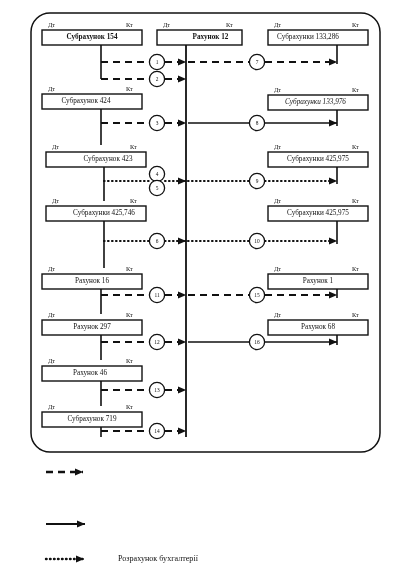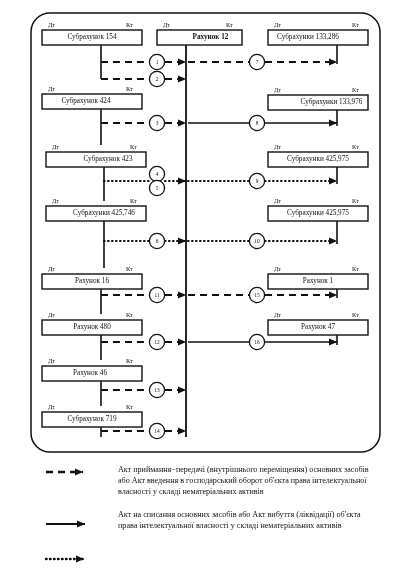--- a/index.html
+++ b/index.html
@@ -163,57 +163,57 @@
       </g>
 
     <g>
       <line x1="46" y1="472" x2="83" y2="472" stroke="#111" stroke-width="2.4" stroke-dasharray="7,5" marker-end="url(#ahb)"></line>
       <line x1="46" y1="524" x2="85" y2="524" stroke="#111" stroke-width="1.8" marker-end="url(#ahb)"></line>
       <line x1="46" y1="559" x2="84" y2="559" stroke="#111" stroke-width="2.4" stroke-dasharray="0.6,3.4" stroke-linecap="round" marker-end="url(#ahb)"></line>
     </g>
   </svg>
 
   <div id="text-layer">
-      <div class="box-label" style="left: 42px; top: 33.5px; width: 100px;">Субрахунок 154</div>
+      <div class="box-label" style="left: 42px; top: 33.5px; width: 100px; font-weight: bold;">Субрахунок 154</div>
       <div class="dk" style="left: 48px; top: 21px;">Дт</div>
       <div class="dk" style="left: 126px; top: 21px;">Кт</div>
       <div class="box-label bold" style="left: 157px; top: 33.5px; width: 107px;">Рахунок 12</div>
       <div class="dk" style="left: 163px; top: 21px;">Дт</div>
       <div class="dk" style="left: 226px; top: 21px;">Кт</div>
       <div class="box-label" style="left: 268px; top: 33.5px; width: 80px;">Субрахунки 133,286</div>
       <div class="dk" style="left: 274px; top: 21px;">Дт</div>
       <div class="dk" style="left: 352px; top: 21px;">Кт</div>
       <div class="box-label" style="left: 42px; top: 97.5px; width: 88px;">Субрахунок 424</div>
       <div class="dk" style="left: 48px; top: 85px;">Дт</div>
       <div class="dk" style="left: 126px; top: 85px;">Кт</div>
-      <div class="box-label" style="left: 284px; top: 98.5px; width: 95px;">Субрахунки 133,976</div>
+      <div class="box-label" style="left: 268px; top: 98.5px; width: 95px; font-style: italic;">Субрахунки 133,976</div>
       <div class="dk" style="left: 274px; top: 86px;">Дт</div>
       <div class="dk" style="left: 352px; top: 86px;">Кт</div>
       <div class="box-label" style="left: 46px; top: 155.5px; width: 100px; margin-left: 12px;">Субрахунок 423</div>
       <div class="dk" style="left: 52px; top: 143px;">Дт</div>
       <div class="dk" style="left: 130px; top: 143px;">Кт</div>
       <div class="box-label" style="left: 268px; top: 155.5px; width: 100px;">Субрахунки 425,975</div>
       <div class="dk" style="left: 274px; top: 143px;">Дт</div>
       <div class="dk" style="left: 352px; top: 143px;">Кт</div>
       <div class="box-label" style="left: 46px; top: 209.5px; width: 116px;">Субрахунки 425,746</div>
       <div class="dk" style="left: 52px; top: 197px;">Дт</div>
       <div class="dk" style="left: 130px; top: 197px;">Кт</div>
       <div class="box-label" style="left: 268px; top: 209.5px; width: 100px;">Субрахунки 425,975</div>
       <div class="dk" style="left: 274px; top: 197px;">Дт</div>
       <div class="dk" style="left: 352px; top: 197px;">Кт</div>
       <div class="box-label" style="left: 42px; top: 277.5px; width: 100px;">Рахунок 16</div>
       <div class="dk" style="left: 48px; top: 265px;">Дт</div>
       <div class="dk" style="left: 126px; top: 265px;">Кт</div>
       <div class="box-label" style="left: 268px; top: 277.5px; width: 100px;">Рахунок 1</div>
       <div class="dk" style="left: 274px; top: 265px;">Дт</div>
       <div class="dk" style="left: 352px; top: 265px;">Кт</div>
-      <div class="box-label" style="left: 42px; top: 323.5px; width: 100px;">Рахунок 480</div>
+      <div class="box-label" style="left: 42px; top: 323.5px; width: 100px;">Рахунок 297</div>
       <div class="dk" style="left: 48px; top: 311px;">Дт</div>
       <div class="dk" style="left: 126px; top: 311px;">Кт</div>
-      <div class="box-label" style="left: 268px; top: 323.5px; width: 100px;">Рахунок 47</div>
+      <div class="box-label" style="left: 268px; top: 323.5px; width: 100px;">Рахунок 68</div>
       <div class="dk" style="left: 274px; top: 311px;">Дт</div>
       <div class="dk" style="left: 352px; top: 311px;">Кт</div>
       <div class="box-label" style="left: 42px; top: 369.5px; width: 96px;">Рахунок 46</div>
       <div class="dk" style="left: 48px; top: 357px;">Дт</div>
       <div class="dk" style="left: 126px; top: 357px;">Кт</div>
       <div class="box-label" style="left: 42px; top: 415.5px; width: 100px;">Субрахунок 719</div>
       <div class="dk" style="left: 48px; top: 403px;">Дт</div>
       <div class="dk" style="left: 126px; top: 403px;">Кт</div>
       <div class="num" style="left: 147px; top: 59px; width: 20px;">1</div>
       <div class="num" style="left: 147px; top: 76px; width: 20px;">2</div>
@@ -226,16 +226,15 @@
       <div class="num" style="left: 247px; top: 178px; width: 20px;">9</div>
       <div class="num" style="left: 247px; top: 238px; width: 20px;">10</div>
       <div class="num" style="left: 147px; top: 292px; width: 20px;">11</div>
       <div class="num" style="left: 147px; top: 339px; width: 20px;">12</div>
       <div class="num" style="left: 147px; top: 387px; width: 20px;">13</div>
       <div class="num" style="left: 147px; top: 428px; width: 20px;">14</div>
       <div class="num" style="left: 247px; top: 292px; width: 20px;">15</div>
       <div class="num" style="left: 247px; top: 339px; width: 20px;">16</div>
     </div>
 
-  <div class="legend-text" style="left:118px;top:464px;">Акт приймання−передачі (внутрішнього переміщення) основних засобів або Акт введення в господарський оборот об'єкта права інтелектуальної власності у складі нематеріальних активів</div>
-  <div class="legend-text" style="left:118px;top:509px;">Акт на списання основних засобів або Акт вибуття (ліквідації) об'єкта права інтелектуальної власності у складі нематеріальних активів</div>
+  <div class="legend-text" style="left:118px;top:553px;">Розрахунок бухгалтерії</div>
 
 </div>
 
 </body></html>

